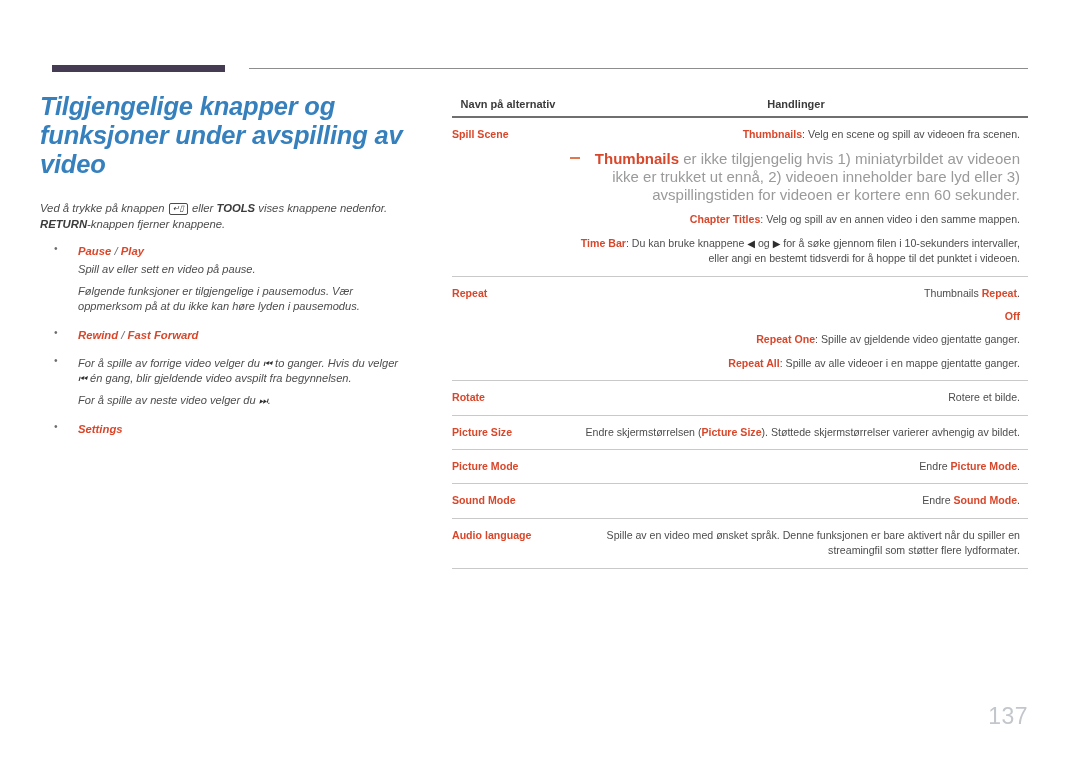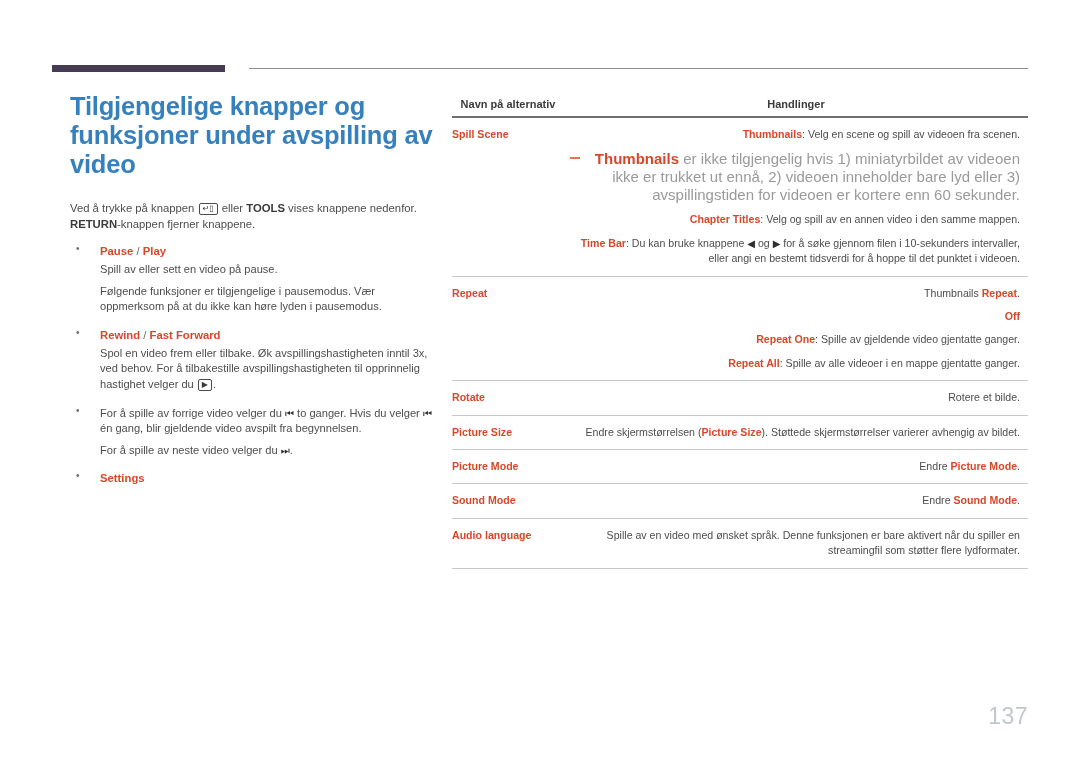--- a/index.html
+++ b/index.html
@@ -36,42 +36,43 @@
     left: 249px;
     top: 68px;
     width: 779px;
     height: 1px;
     background: #8d8d8d;
   }
 
   
   .left-col {
     position: absolute;
-    left: 70px;
+    left: 40px;
     top: 92px;
     width: 372px;
+    font-style: italic;
   }
   .page-title {
     font-size: 25.5px;
     line-height: 29px;
     font-weight: bold;
     color: #3580bd;
     letter-spacing: -0.2px;
     margin: 0 0 22px 0;
   }
   .intro {
     font-size: 11.3px;
     line-height: 15.5px;
     color: #4d4d4d;
     margin: 0 0 12px 0;
     max-width: 368px;
   }
   .intro b { color: #3b3b3b; font-weight: bold; }
 
-  .bullet-list { margin: 0; padding: 0; list-style: none; }
+  .bullet-list { margin: 8px; padding: 0; list-style: none; }
   .bullet-item { position: relative; margin: 0 0 13px 0; padding-left: 30px; }
   .bullet-item:before {
     content: "\2022";
     position: absolute;
     left: 6px;
     top: -1px;
     color: #6c6c6c;
     font-size: 10px;
   }
   .bullet-head {
@@ -205,23 +206,20 @@
         <span>Pause</span><span class="sep"> / </span><span>Play</span>
       </div>
       <p class="bullet-body">Spill av eller sett en video på pause.</p>
       <p class="bullet-body">Følgende funksjoner er tilgjengelige i pausemodus. Vær oppmerksom på at du ikke kan høre lyden i pausemodus.</p>
     </li>
 
     <li class="bullet-item">
       <div class="bullet-head">
         <span>Rewind</span><span class="sep"> / </span><span>Fast Forward</span>
       </div>
-      <p class="bullet-body">
-        <span>Spol en video frem eller tilbake. Øk avspillingshastigheten inntil 3x, ved behov. For å tilbakestille avspillingshastigheten til opprinnelig hastighet velger du </span><span class="key-box">▶</span><span>.</span>
-      </p>
     </li>
 
     <li class="bullet-item">
       <p class="bullet-body">
         <span>For å spille av forrige video velger du </span><span class="glyph">⏮</span><span> to ganger. Hvis du velger </span><span class="glyph">⏮</span><span> én gang, blir gjeldende video avspilt fra begynnelsen.</span>
       </p>
       <p class="bullet-body">
         <span>For å spille av neste video velger du </span><span class="glyph">⏭</span><span>.</span>
       </p>
     </li>

